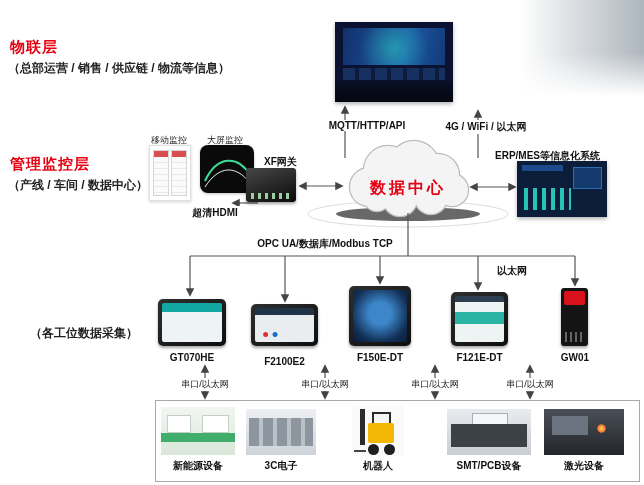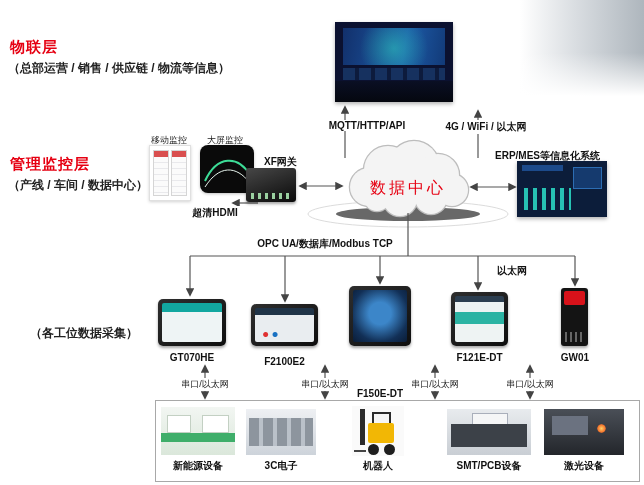--- a/index.html
+++ b/index.html
@@ -6,21 +6,21 @@
   .canvas{position:relative;width:644px;height:485px;background:#fff;overflow:hidden;
           font-family:"Liberation Sans","DejaVu Sans",sans-serif;}
   .abs{position:absolute;}
 
   
   .layer-title{font-size:15px;font-weight:bold;color:#e60012;letter-spacing:1px;white-space:nowrap;}
   .layer-sub{font-size:12px;font-weight:bold;color:#222;white-space:nowrap;}
   .lbl{font-size:10px;font-weight:bold;color:#111;white-space:nowrap;}
   .lbl-sm{font-size:9px;font-weight:normal;color:#222;white-space:nowrap;}
   .chip{background:#fff;text-align:center;}
-  .cloud-text{font-size:16px;font-weight:normal;color:#e60012;letter-spacing:3px;text-align:center;}
+  .cloud-text{font-size:16px;font-weight:bold;color:#e60012;letter-spacing:3px;text-align:center;}
   .caption{font-size:10px;font-weight:bold;color:#111;text-align:center;white-space:nowrap;}
 
   
   .shadowed{box-shadow:0 2px 4px rgba(0,0,0,.3);}
   .cr{background:#0b1130;}
   .cr-screen{position:absolute;left:7%;top:8%;width:86%;height:46%;
      background:radial-gradient(circle at 50% 55%, rgba(46,204,188,.55), transparent 62%),
                 linear-gradient(100deg,#12306b,#1d5ba8 60%,#123a78);}
   .cr-sub{position:absolute;left:7%;top:58%;width:86%;height:14%;
      background:repeating-linear-gradient(90deg,#16315f 0 12px,#0d1b3c 12px 16px);}
@@ -208,21 +208,21 @@
   <div class="abs caption" style="left:158px;top:352px;width:68px;z-index:2;">GT070HE</div>
 
   <div class="abs bezel" style="left:251px;top:304px;width:67px;height:42px;z-index:1;">
     <div class="screen scr-f21"></div>
   </div>
   <div class="abs caption" style="left:251px;top:356px;width:67px;z-index:2;">F2100E2</div>
 
   <div class="abs bezel" style="left:349px;top:286px;width:62px;height:60px;z-index:1;">
     <div class="screen scr-f150"></div>
   </div>
-  <div class="abs caption" style="left:349px;top:352px;width:62px;z-index:2;margin-top:36px;">F150E-DT</div>
+  <div class="abs caption" style="left:349px;top:352px;width:62px;z-index:2;">F150E-DT</div>
 
   <div class="abs bezel" style="left:451px;top:292px;width:57px;height:54px;z-index:1;">
     <div class="screen scr-f121"></div>
   </div>
   <div class="abs caption" style="left:451px;top:352px;width:57px;z-index:2;">F121E-DT</div>
 
   <div class="abs gw" style="left:561px;top:288px;width:27px;height:58px;z-index:1;">
     <div class="gw-red"></div>
     <div class="gw-ports"></div>
   </div>

